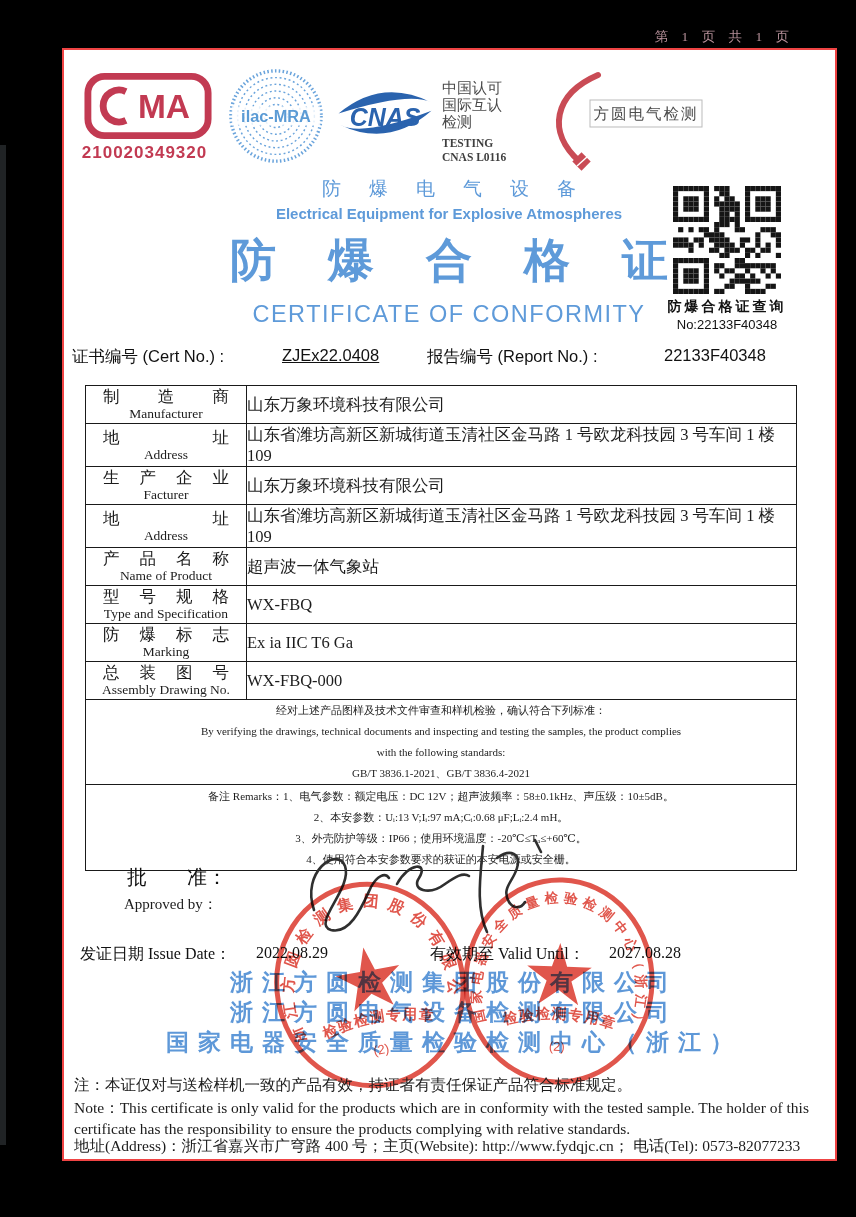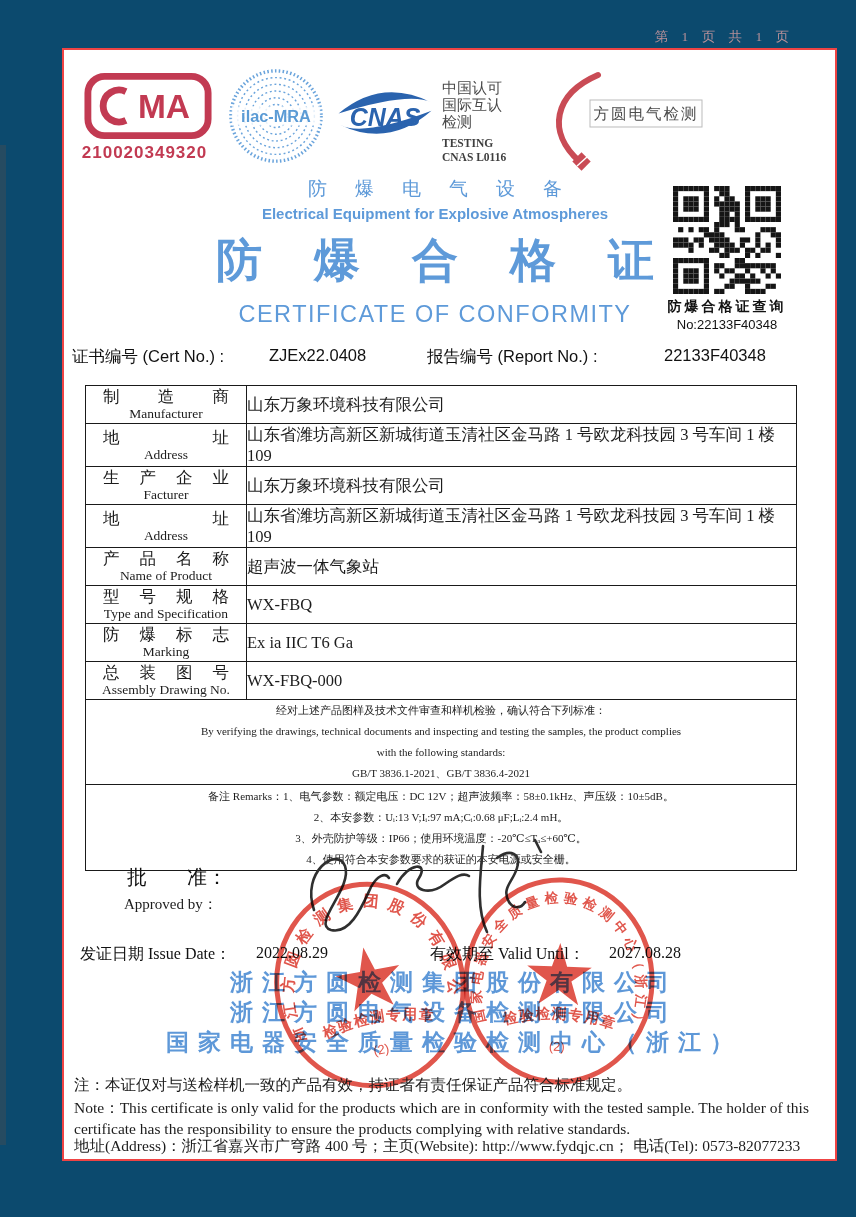--- a/index.html
+++ b/index.html
@@ -1,50 +1,50 @@
 <!DOCTYPE html>
 <html><head>
 <meta charset="utf-8">
 <style>
   html,body{margin:0;padding:0;background:#e8e8e8;}
-  .page{position:relative;width:856px;height:1217px;background:#0c4a6e;overflow:hidden;
+  .page{position:relative;width:856px;height:1217px;background:#000000;overflow:hidden;
         font-family:"Liberation Serif","DejaVu Serif",serif;color:#1c1c1c;}
   .abs{position:absolute;}
   .scan-edge{left:0;top:145px;width:6px;height:1000px;background:#474d52;opacity:.45;}
   .page-num{top:28px;right:62px;font-size:13.5px;color:#b58f98;letter-spacing:5px;}
   .frame{left:62px;top:48px;width:771px;height:1109px;border:2px solid #ef4444;background:#fff;}
 
   
   .cma-svg{left:19px;top:21px;}
   .cma-num{left:8px;top:93px;width:145px;text-align:center;color:#c23a52;font-weight:bold;
            font-size:17px;letter-spacing:1px;font-family:"Liberation Sans","DejaVu Sans",sans-serif;}
   .ilac-svg{left:164px;top:18px;}
   .cnas-svg{left:269px;top:33px;}
   .cnas-cap{left:378px;top:30px;font-family:Liberation Serif, serif;color:#4a4a4a;}
   .cnas-cap .cn{font-size:15px;line-height:17px;}
   .cnas-cap .en{font-size:11.5px;font-weight:bold;line-height:14px;margin-top:5px;color:#3f3f3f;}
   .fy-svg{left:470px;top:20px;}
 
   
-  .hdr{left:21px;top:126px;width:700px;text-align:center;color:#5e9ad9;
+  .hdr{left:35px;top:126px;width:700px;text-align:center;color:#5e9ad9;
        font-family:"Liberation Sans","DejaVu Sans",sans-serif;}
   .hdr .cn-sub{font-size:19px;letter-spacing:28px;margin-right:-28px;display:inline-block;}
   .hdr .en-sub{font-size:15px;font-weight:bold;margin-top:3px;}
   .hdr .cn-title{font-size:46px;font-weight:600;letter-spacing:52px;margin-right:-52px;display:inline-block;margin-top:8px;}
   .hdr .en-title{font-size:23.5px;margin-top:9px;letter-spacing:1.5px;}
 
   
   .qr-box{left:598px;top:136px;width:130px;text-align:center;font-family:"Liberation Sans","DejaVu Sans",sans-serif;}
   .qr-box svg{background:#fff;display:block;margin:0 auto;}
   .qr-cap{font-size:14px;font-weight:bold;letter-spacing:3px;margin-top:4px;color:#111;}
   .qr-no{font-size:13px;margin-top:1px;color:#111;}
 
   
   .certline{font-family:"Liberation Sans","DejaVu Sans",sans-serif;font-size:16.5px;color:#111;top:296px;}
-  .c1{left:8px;} .c2{left:205px;} .c3{left:363px;} .c4{left:600px;}
+  .c1{left:8px;} .c2{left:218px;text-decoration:underline;} .c3{left:363px;} .c4{left:600px;}
 
   
   table.main{left:21px;top:335px;width:712px;border-collapse:collapse;position:absolute;table-layout:fixed;}
   table.main td{border:1.4px solid #1a1a1a;padding:0;vertical-align:middle;}
   td.lbl{width:160px;text-align:center;}
   .lbl-cn{width:126px;margin:0 auto;font-size:16.5px;text-align:justify;text-align-last:justify;line-height:19px;}
   .lbl-en{font-size:13.5px;line-height:16px;}
   td.val{font-size:16.5px;padding:0 4px 0 13px;}
   tr.r{height:38px;}
   td.block{padding:6px 10px;font-size:11px;line-height:21px;text-align:center;}

